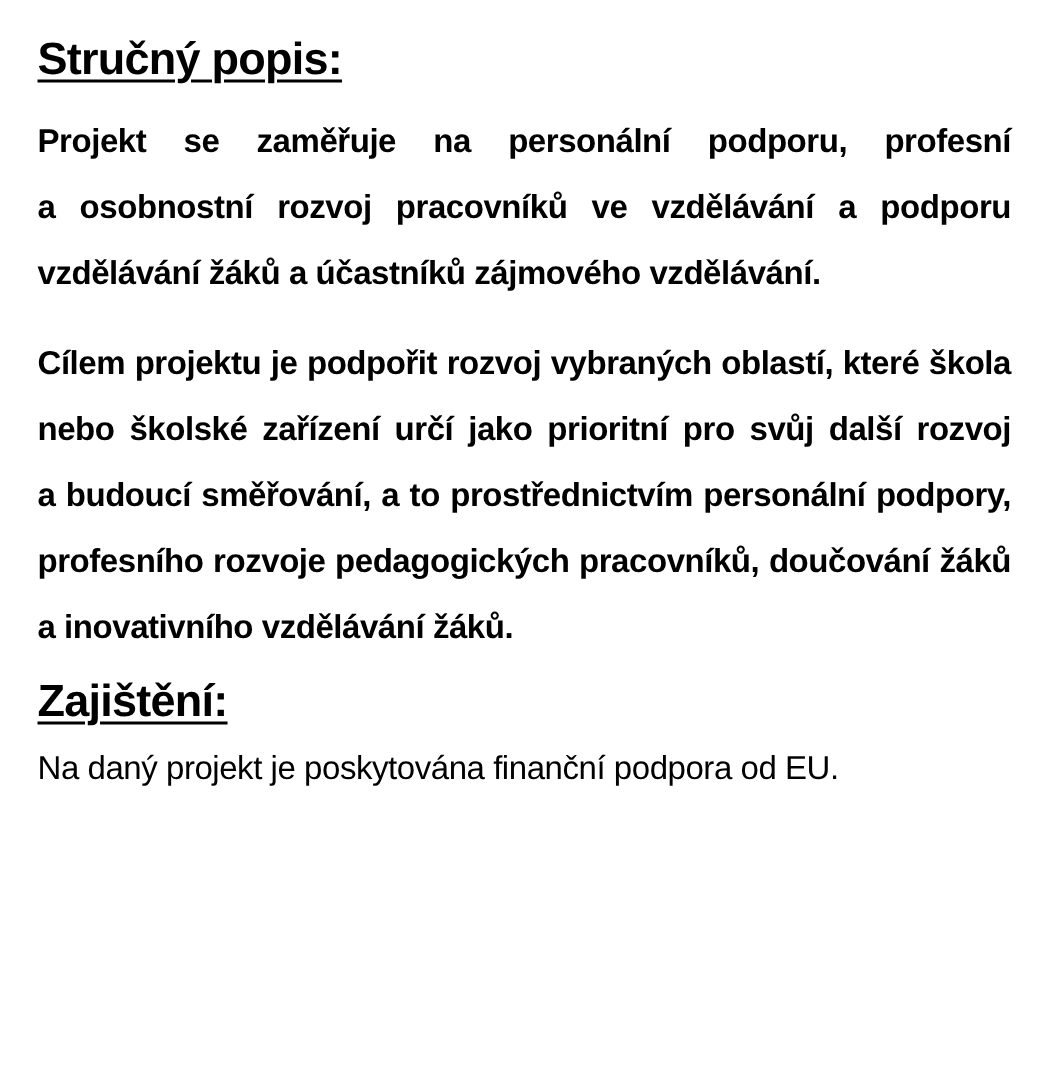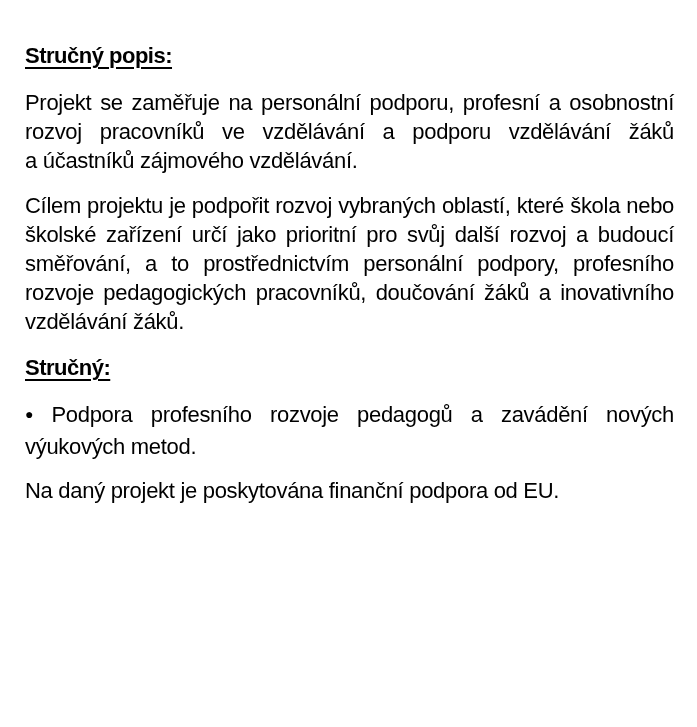--- a/index.html
+++ b/index.html
@@ -11,35 +11,36 @@
     width: 697px;
     height: 727px;
     overflow: hidden;
     font-family: "Liberation Sans", sans-serif;
     color: #000000;
   }
   .doc {
     padding: 24px 23px 0 25px;
   }
   .heading {
-    font-size: 22px;
+    font-size: 30px;
     font-weight: bold;
     line-height: 32px;
     letter-spacing: -0.5px;
     text-decoration: underline;
     text-decoration-thickness: 2px;
     text-underline-offset: 4px;
-    margin: 16px 0 10px 0;
+    margin: 0 0 10px 0;
   }
   .para {
     font-size: 22px;
-    line-height: 29px;
+    line-height: 44px;
     letter-spacing: -0.3px;
     text-align: justify;
     margin: 16px 0 12px 0;
+    font-weight: bold;
   }
   .bullet {
     font-size: 14px;
     display: inline-block;
     transform: translateY(-3px);
   }
   .caret {
     display: inline-block;
     width: 2px;
     height: 27px;
@@ -63,22 +64,21 @@
   <section>
     <h2 class="heading">Stručný popis:</h2>
     <p class="para">Projekt se zaměřuje na personální podporu, profesní a&nbsp;osobnostní rozvoj pracovníků ve vzdělávání a&nbsp;podporu vzdělávání žáků a&nbsp;účastníků zájmového vzdělávání.</p>
   </section>
 
   <section>
     <p class="para">Cílem projektu je podpořit rozvoj vybraných oblastí, které škola nebo školské zařízení určí jako prioritní pro svůj další rozvoj a&nbsp;budoucí směřování, a&nbsp;to prostřednictvím personální podpory, profesního rozvoje pedagogických pracovníků, doučování žáků a&nbsp;inovativního vzdělávání žáků.</p>
   </section>
 
   <section>
-    <h2 class="heading">Stručný:</h2>
+    <h2 class="heading">Zajištění:</h2>
 
 
 
-    <p class="para"><span class="bullet">●</span> <span>Podpora profesního rozvoje pedagogů a&nbsp;zavádění nových výukových metod.</span></p>
   </section>
 
   <p class="footer-line">Na daný projekt je poskytována finanční podpora od EU.</p>
 
 </div>
 
 </body></html>

